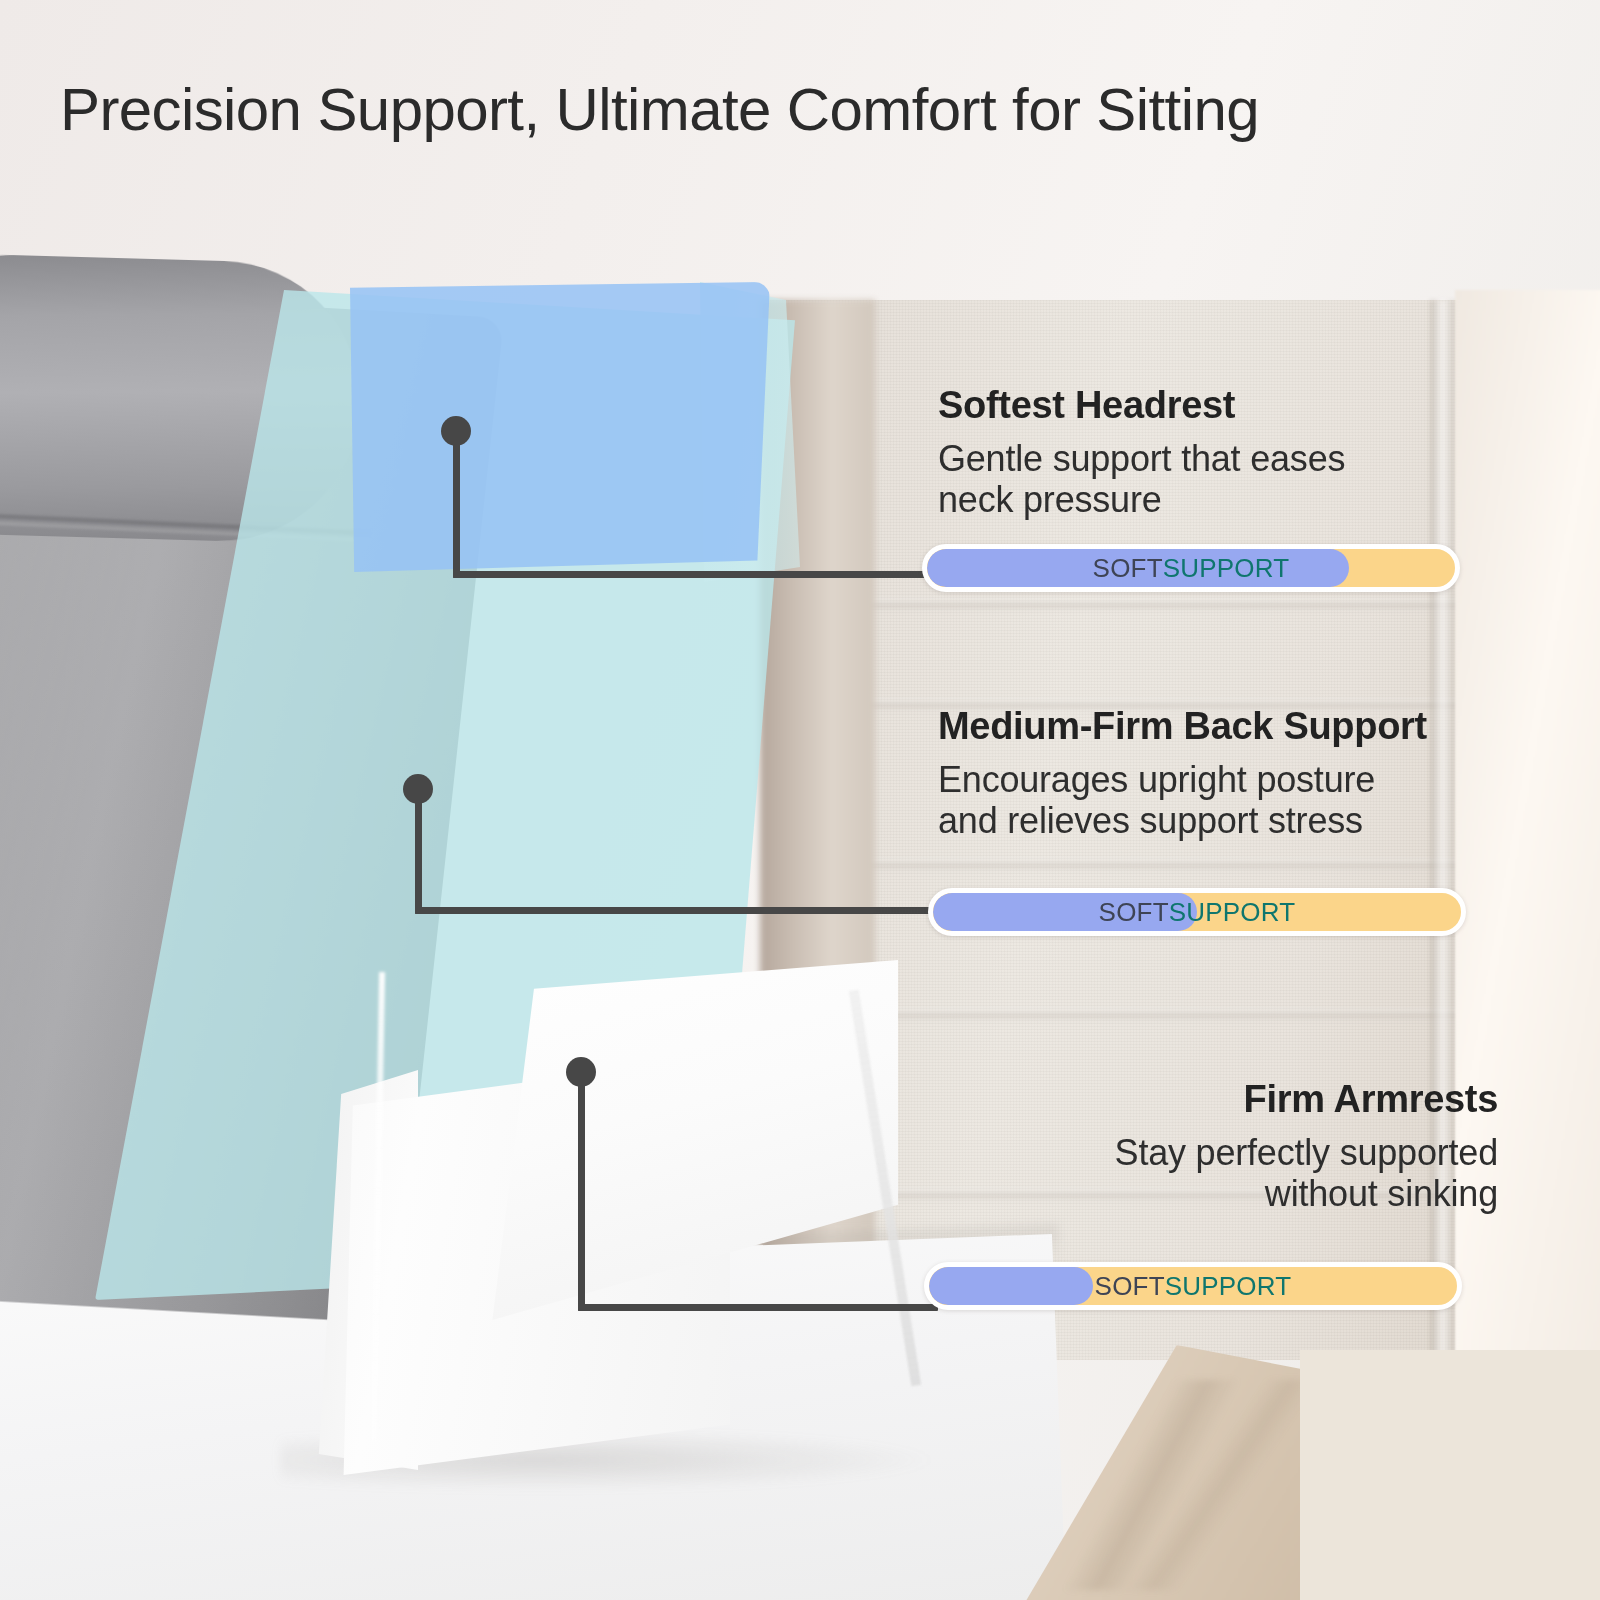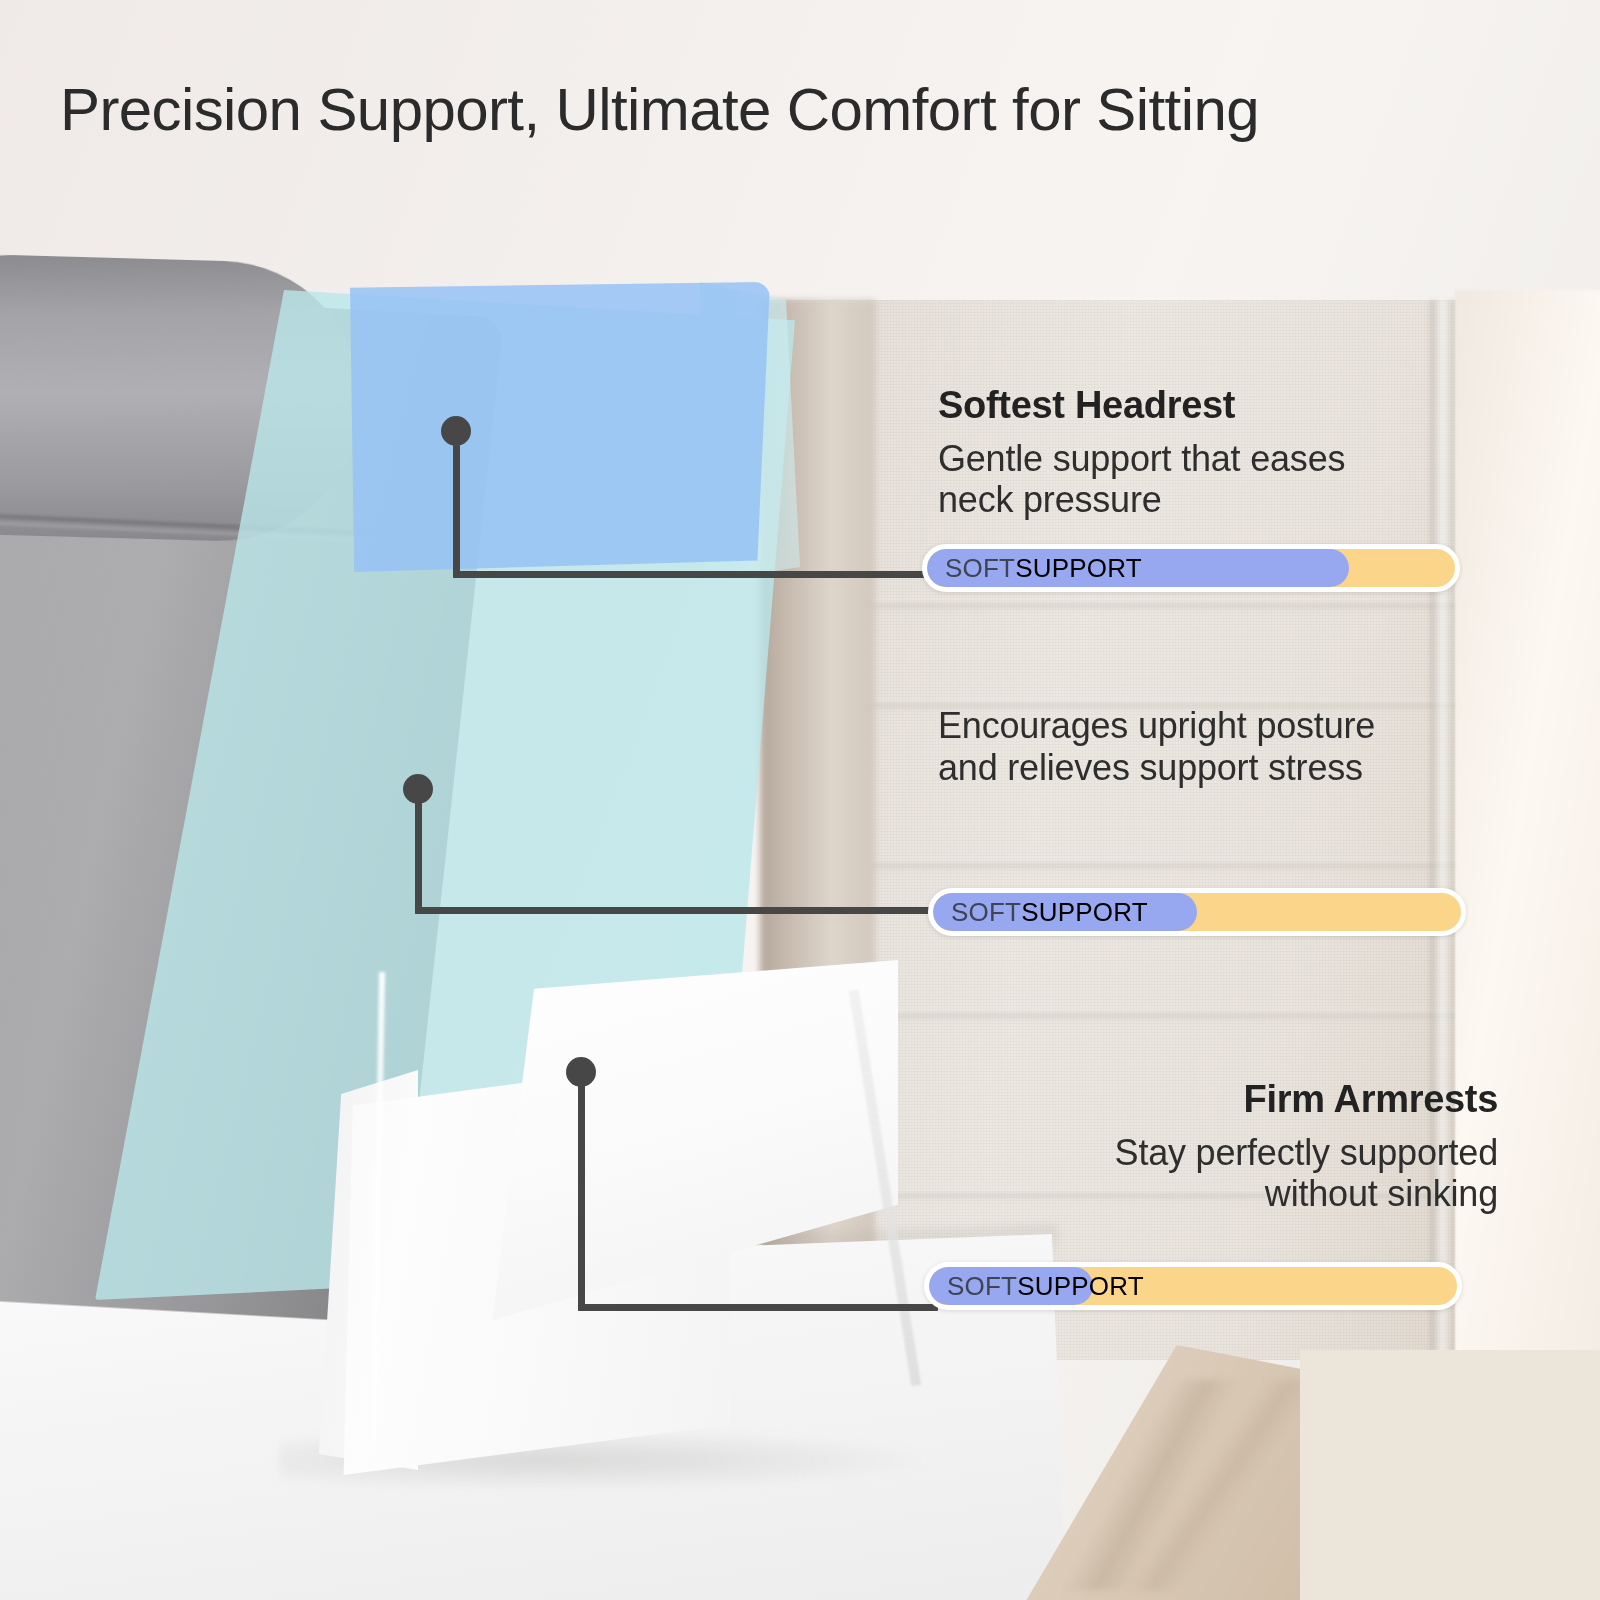--- a/index.html
+++ b/index.html
@@ -209,33 +209,33 @@
   }
 
   
   .bar {
     position:absolute;
     height:48px; border-radius:26px;
     background:#fbd58a;
     border:5px solid #ffffff;
     box-shadow:0 1px 4px rgba(90,80,70,0.18);
     overflow:hidden;
-    display:flex; align-items:center; justify-content:flex-start;
+    display:flex; align-items:center; justify-content:center;
   }
   .bar .fill {
     position:absolute; left:0; top:0; height:100%;
     background:#97a8f0;
     border-radius:26px;
   }
   .bar .lbl-soft {
     position:relative; z-index:2; font-size:26px; color:#3e4455;
     padding-left:18px; letter-spacing:0.2px; white-space:nowrap;
   }
   .bar .lbl-support {
-    position:relative; z-index:2; font-size:26px; color:#000000;
+    position:relative; z-index:2; font-size:26px; color:#0f766e;
     padding-right:18px; letter-spacing:0.2px; white-space:nowrap;
   }
 </style>
 </head>
 <body>
 
 <div id="stage">
 
   <div class="bg-wall"></div>
 
@@ -300,20 +300,21 @@
     <p>Gentle support that eases
 neck pressure</p>
   </div>
   <div class="bar" style="left:922px; top:544px; width:538px;">
     <div class="fill" style="width: 80%;"></div>
     <span class="lbl-soft">SOFT</span>
     <span class="lbl-support">SUPPORT</span>
   </div>
 
   <div class="feature" style="left:938px; top:705px; width:620px;">
+    <h3>Medium-Firm Back Support</h3>
     <p>Encourages upright posture
 and relieves support stress</p>
   </div>
   <div class="bar" style="left:928px; top:888px; width:538px;">
     <div class="fill" style="width: 50%;"></div>
     <span class="lbl-soft">SOFT</span>
     <span class="lbl-support">SUPPORT</span>
   </div>
 
   <div class="feature" style="left:938px; top:1078px; width:560px;text-align:right;">

